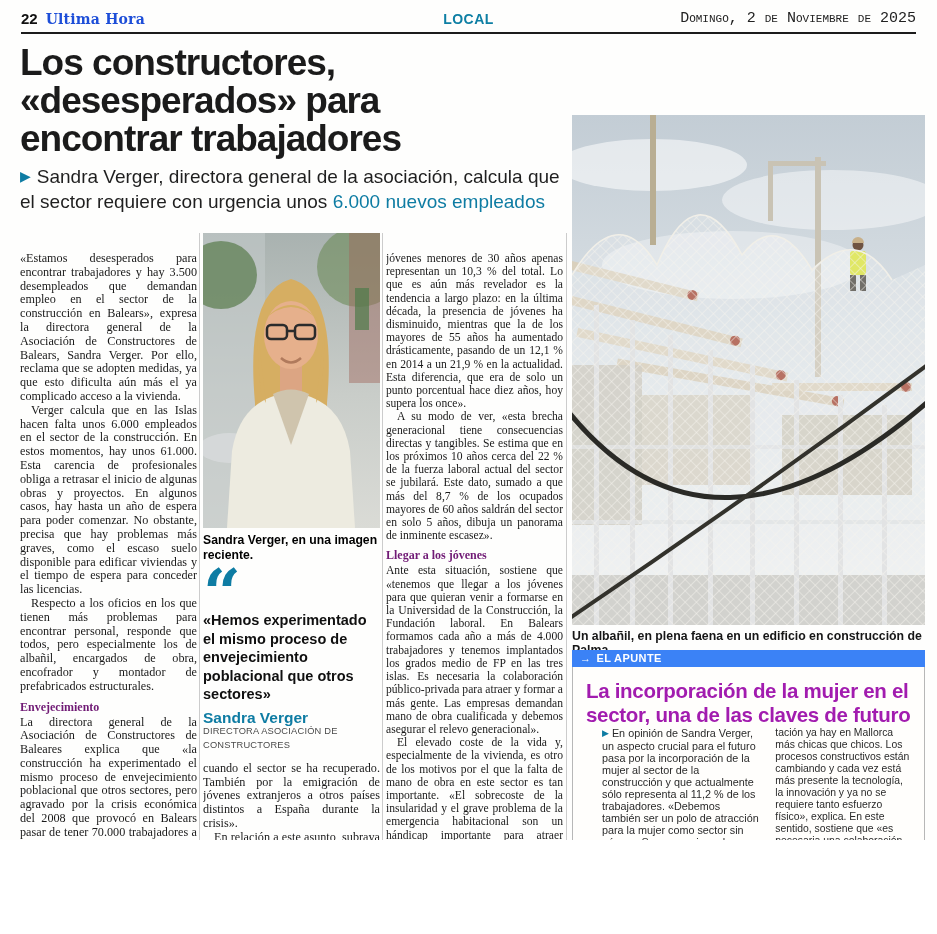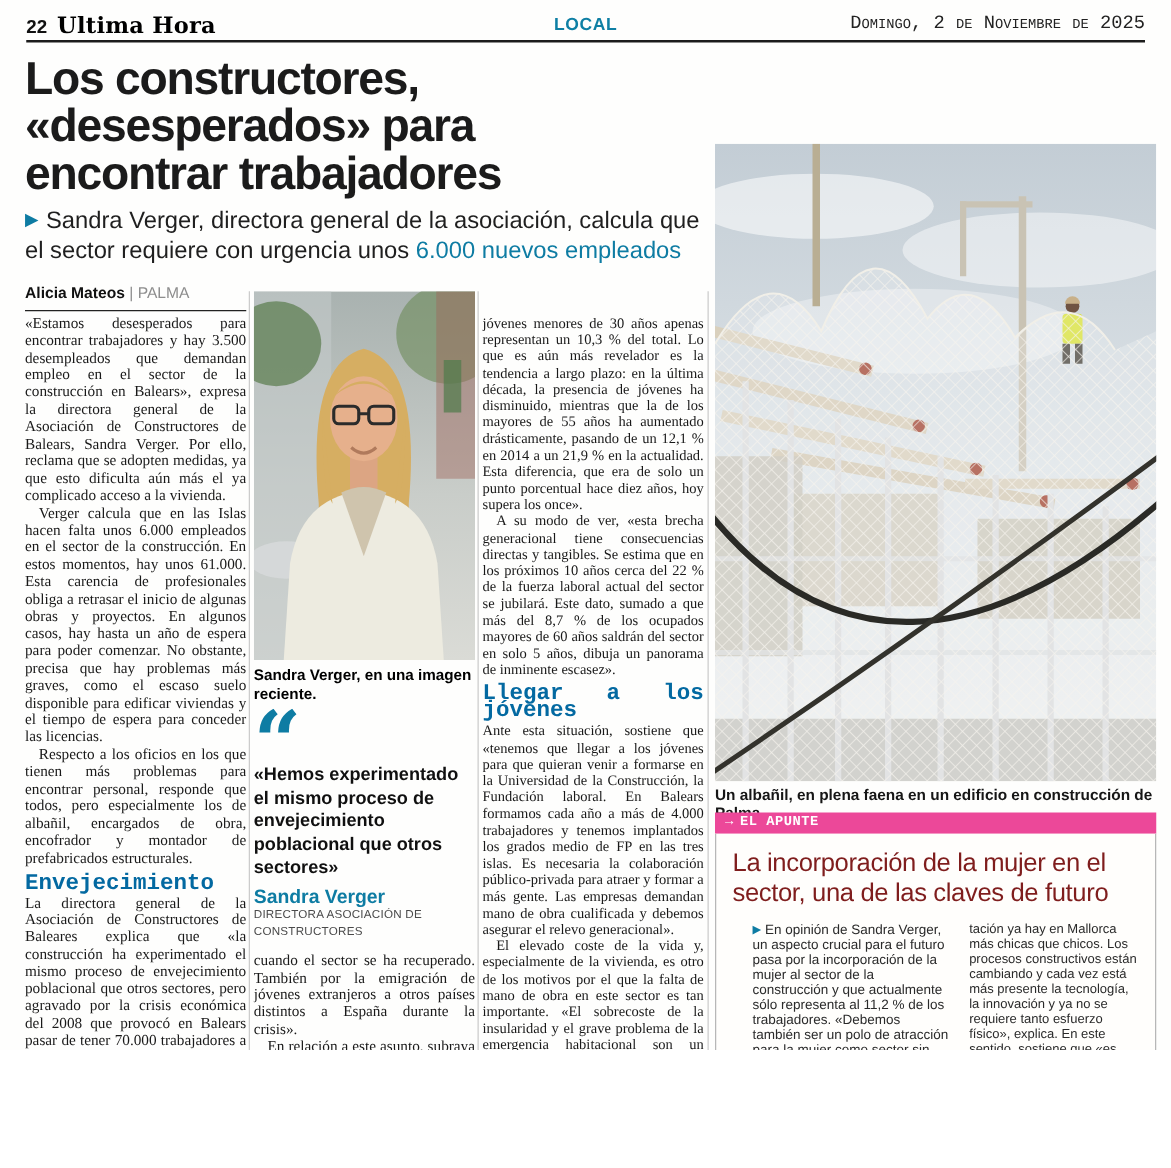--- a/index.html
+++ b/index.html
@@ -3,42 +3,42 @@
 <meta charset="utf-8">
 <style>
   html,body{margin:0;padding:0;background:#ffffff;}
   .page{position:relative;width:937px;height:840px;background:#fefefd;overflow:hidden;
         font-family:"Liberation Sans",sans-serif;color:#1a1a1a;}
 
   
   .hdr{position:absolute;top:10px;left:21px;right:21px;height:20px;}
   .hdr-left{position:absolute;left:0;top:0;display:flex;align-items:baseline;gap:8px;}
   .hdr-pagenum{font-weight:700;font-size:15px;color:#111;}
-  .hdr-masthead{font-family:"DejaVu Serif",serif;font-weight:700;font-size:18px;color:#000000;letter-spacing:.2px;}
+  .hdr-masthead{font-family:"DejaVu Serif",serif;font-weight:700;font-size:14px;color:#1d4ed8;letter-spacing:.2px;}
   .hdr-section{position:absolute;left:50%;transform:translateX(-50%);top:1px;font-weight:700;font-size:14px;color:#0e7fa4;letter-spacing:.5px;}
   .hdr-date{position:absolute;right:0;top:0;font-family:Liberation Mono, monospace;font-variant:small-caps;font-size:15px;color:#222;}
   .hdr-rule{position:absolute;top:32px;left:21px;right:21px;border-top:2px solid #1c1c1c;}
 
   
   .headline{position:absolute;top:44px;left:20px;width:552px;font-weight:700;font-size:37px;line-height:38px;letter-spacing:-1px;color:#1b1b1b;}
   .subhead{position:absolute;top:165px;left:20px;width:552px;font-size:19px;line-height:24px;color:#1f1f1f;}
   .tri{color:#0e7ca3;font-size:14px;margin-right:6px;position:relative;top:-2px;}
   .hl{color:#0e7ca3;font-weight:400;}
 
   
   .byline{position:absolute;top:227px;left:20px;width:177px;font-size:12.5px;padding-bottom:7px;border-bottom:1.5px solid #222;}
   .byline .auth{font-weight:700;color:#111;}
   .byline .loc{color:#8d8d8d;}
 
   
   .col{position:absolute;width:177px;font-family:"Liberation Serif",serif;font-size:12.2px;line-height:13.8px;
        text-align:justify;color:#191919;overflow:hidden;}
   .col p{margin:0;hyphens:auto;}
   .col p.ind{text-indent:11px;}
-  .col h3{font-family:Liberation Mono, monospace;font-size:18px;line-height:14px;margin:6px 0 2px;color:#0369a1;}
+  .col h3{font-family:Liberation Serif, serif;font-size:12px;line-height:14px;margin:6px 0 2px;color:#701a75;}
   #col1{top:252px;left:20px;height:682px;}
   #col2{top:233px;left:203px;height:701px;font-size:12.2px;}
   #col3{top:252px;left:386px;height:682px;font-size:11.6px;line-height:13.2px;}
   .col-rule{position:absolute;top:233px;height:698px;border-left:1px solid #cccccc;}
 
   
   .portrait{width:177px;height:295px;display:block;}
   .p-caption{font-family:"Liberation Sans",sans-serif;font-weight:700;font-size:12.2px;line-height:15px;
              text-align:left;margin:5px 0 4px;color:#000000;}
   .qmark{font-family:"DejaVu Serif",serif;font-weight:700;font-size:66px;line-height:52px;height:40px;overflow:hidden;
@@ -47,27 +47,27 @@
          text-align:left;color:#101010;margin:4px 0 7px;}
   .qauthor{font-family:Liberation Sans, sans-serif;font-weight:700;font-size:15.5px;color:#0e7ca3;text-align:left;}
   .qrole{font-family:"Liberation Sans",sans-serif;font-size:9.3px;color:#4a4a4a;letter-spacing:.2px;
          text-align:left;margin:1px 0 9px;}
 
   
   .main-photo{position:absolute;top:115px;left:572px;width:353px;height:510px;}
   .m-caption{position:absolute;top:629px;left:572px;width:353px;font-weight:700;font-size:12.3px;color:#161616;}
 
   
-  .apunte-bar{position:absolute;top:650px;left:572px;width:353px;height:17px;background:#ec4899;color:#ffffff;
-              font-size:11px;font-weight:700;line-height:17px;padding-left:8px;letter-spacing:.4px;box-sizing:border-box;font-family:Liberation Mono, monospace;}
+  .apunte-bar{position:absolute;top:650px;left:572px;width:353px;height:17px;background:#3b82f6;color:#ffffff;
+              font-size:11px;font-weight:700;line-height:17px;padding-left:8px;letter-spacing:.4px;box-sizing:border-box;}
   .apunte-bar .arrow{margin-right:5px;font-weight:400;}
   .apunte-box{position:absolute;top:667px;left:572px;width:353px;height:265px;box-sizing:border-box;
               border-left:1px solid #b7b7b7;border-right:1px solid #b7b7b7;border-bottom:1px solid #b7b7b7;
               padding:12px 13px 0 13px;background:#fffefc;overflow:hidden;}
-  .apunte-title{font-size:20.5px;font-weight:400;line-height:24px;letter-spacing:-.3px;color:#7f1d1d;margin-bottom:11px;}
+  .apunte-title{font-size:20.5px;font-weight:700;line-height:24px;letter-spacing:-.3px;color:#a21caf;}
   .apunte-cols{display:flex;gap:15px;}
   .apunte-col{font-size:10.8px;line-height:12px;color:#2a2a2a;}
   .apunte-col.c1{width:168px;margin-left:16px;}
   .apunte-col.c2{width:144px;font-size:10.4px;}
   .tri2{color:#0e7ca3;font-size:9px;margin-right:3px;position:relative;top:-1px;}
 </style>
 </head>
 <body>
 
 <div class="page">
@@ -85,24 +85,20 @@
   <div class="headline">
     <div>Los constructores,</div>
     <div>«desesperados» para</div>
     <div>encontrar trabajadores</div>
   </div>
 
   <div class="subhead">
     <span class="tri">▶</span><span>Sandra Verger, directora general de la asociación, calcula que el sector requiere con urgencia unos </span><span class="hl">6.000 nuevos empleados</span>
   </div>
 
-  <div class="byline">
-    <span class="auth">Alicia Mateos</span>
-    <span class="loc">| </span><span class="loc">PALMA</span>
-  </div>
 
   <div class="col-rule" style="left:199px"></div>
   <div class="col-rule" style="left:382px"></div>
   <div class="col-rule" style="left:566px"></div>
 
   <div class="col" id="col1">
     <p>«Estamos desesperados para encontrar trabajadores y hay 3.500 desempleados que demandan empleo en el sector de la construcción en Balears», expresa la directora general de la Asociación de Constructores de Balears, Sandra Verger. Por ello, reclama que se adopten medidas, ya que esto dificulta aún más el ya complicado acceso a la vivienda.</p>
     <p class="ind">Verger calcula que en las Islas hacen falta unos 6.000 empleados en el sector de la construcción. En estos momentos, hay unos 61.000. Esta carencia de profesionales obliga a retrasar el inicio de algunas obras y proyectos. En algunos casos, hay hasta un año de espera para poder comenzar. No obstante, precisa que hay problemas más graves, como el escaso suelo disponible para edificar viviendas y el tiempo de espera para conceder las licencias.</p>
     <p class="ind">Respecto a los oficios en los que tienen más problemas para encontrar personal, responde que todos, pero especialmente los de albañil, encargados de obra, encofrador y montador de prefabricados estructurales.</p>
     <h3>Envejecimiento</h3>

